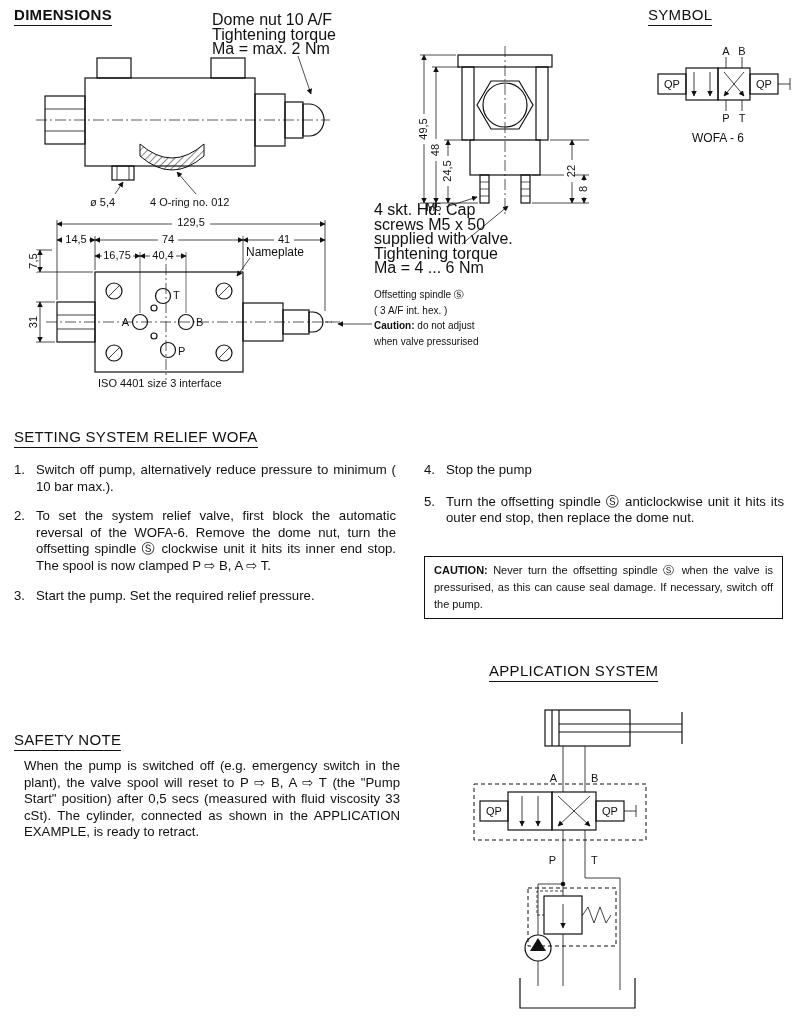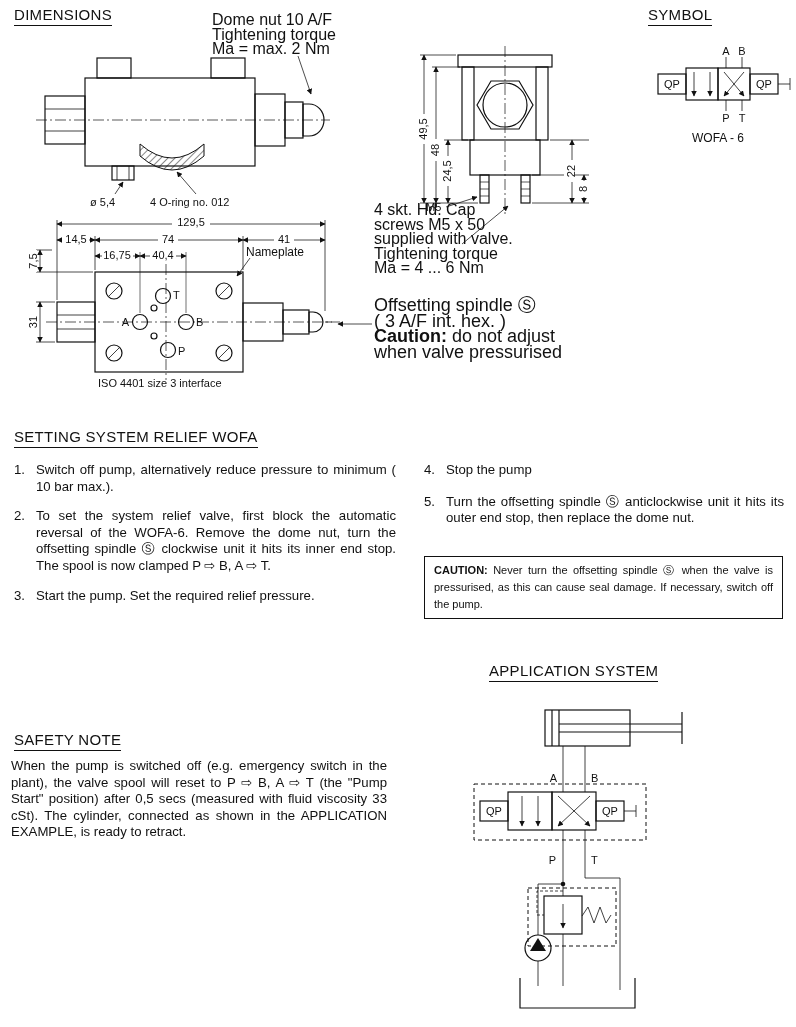--- a/index.html
+++ b/index.html
@@ -7,21 +7,21 @@
   body {
     width:796px; height:1027px; position:relative; overflow:hidden;
     font-family:"Liberation Sans","DejaVu Sans",sans-serif; color:#111;
   }
   .abs { position:absolute; }
   .h {
     font-size:15px; letter-spacing:.3px; display:inline-block;
     border-bottom:1.3px solid #111; padding-bottom:2px; white-space:nowrap;
   }
   .note { font-size:16px; line-height:14.5px; white-space:nowrap; }
-  .note13 { font-size:18px; line-height:15.5px; white-space:nowrap;margin-top:11px; }
+  .note13 { font-size:10px; line-height:15.5px; white-space:nowrap; }
   .bt { font-size:13.2px; line-height:16.6px; }
   .steps { width:382px; }
   .steps-r { width:360px; }
   .step { display:flex; margin-bottom:13px; }
   .step .n { flex:none; width:22px; }
   .step .t { text-align:justify; flex:1; }
   .caution-box {
     border:1.7px solid #111; padding:5px 9px 6px 9px; width:359px;
     font-size:11px; line-height:16.8px; text-align:justify;
   }
@@ -31,21 +31,21 @@
   svg .t12 { font-size:12px; }
   .outline { fill:none; stroke:#111; stroke-width:1.2; }
   .thin    { fill:none; stroke:#111; stroke-width:0.8; }
   .dim     { fill:none; stroke:#111; stroke-width:0.75; }
   .cl      { fill:none; stroke:#111; stroke-width:0.7; stroke-dasharray:11 3 2 3; }
   .dash    { fill:none; stroke:#111; stroke-width:1; stroke-dasharray:4 3; }
 </style>
 </head>
 <body>
 
-<div class="abs h" style="left:14px; top:6px;">DIMENSIONS</div>
+<div class="abs h" style="left:14px; top:6px;font-weight:bold;">DIMENSIONS</div>
 <div class="abs h" style="left:648px; top:6px;">SYMBOL</div>
 
 <svg class="abs" style="left:0; top:0;" width="640" height="412" viewBox="0 0 640 412">
   <defs>
     <marker id="ah1" viewBox="0 0 10 10" refX="9" refY="5" markerWidth="7.5" markerHeight="7.5" orient="auto-start-reverse">
       <path d="M0,0 L10,5 L0,10 z" fill="#111"></path>
     </marker>
     <pattern id="hatch" width="5" height="5" patternUnits="userSpaceOnUse" patternTransform="rotate(45)">
       <line x1="0" y1="0" x2="0" y2="5" stroke="#111" stroke-width="1"></line>
     </pattern>
@@ -298,21 +298,21 @@
   </div>
 </div>
 
 <div class="abs caution-box" style="left:424px; top:556px;">
   <b>CAUTION:</b><span> Never turn the offsetting spindle Ⓢ when the valve is pressurised, as this can cause seal damage. If necessary, switch off the pump.</span>
 </div>
 
 <div class="abs h" style="left:489px; top:662px;">APPLICATION SYSTEM</div>
 <div class="abs h" style="left:14px; top:731px;text-align:center;">SAFETY NOTE</div>
 
-<div class="abs bt safety" style="left:11px; top:758px;">
+<div class="abs bt safety" style="left:24px; top:758px;">
   <p>When the pump is switched off (e.g. emergency switch in the plant), the valve spool will reset to P ⇨ B,  A ⇨ T (the "Pump Start" position) after 0,5 secs (measured with fluid viscosity 33 cSt). The cylinder, connected as shown in the APPLICATION EXAMPLE, is ready to retract.</p>
 </div>
 
 <svg class="abs" style="left:450px; top:688px;" width="310" height="335" viewBox="0 0 310 335">
   <defs>
     <marker id="ah3" viewBox="0 0 10 10" refX="9" refY="5" markerWidth="7" markerHeight="7" orient="auto-start-reverse">
       <path d="M0,0 L10,5 L0,10 z" fill="#111"></path>
     </marker>
   </defs>
 

